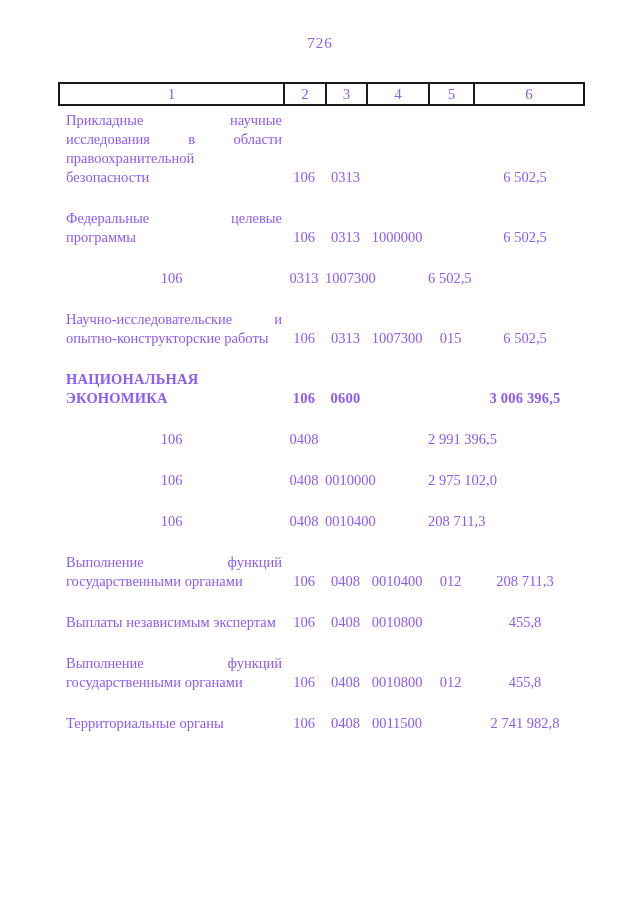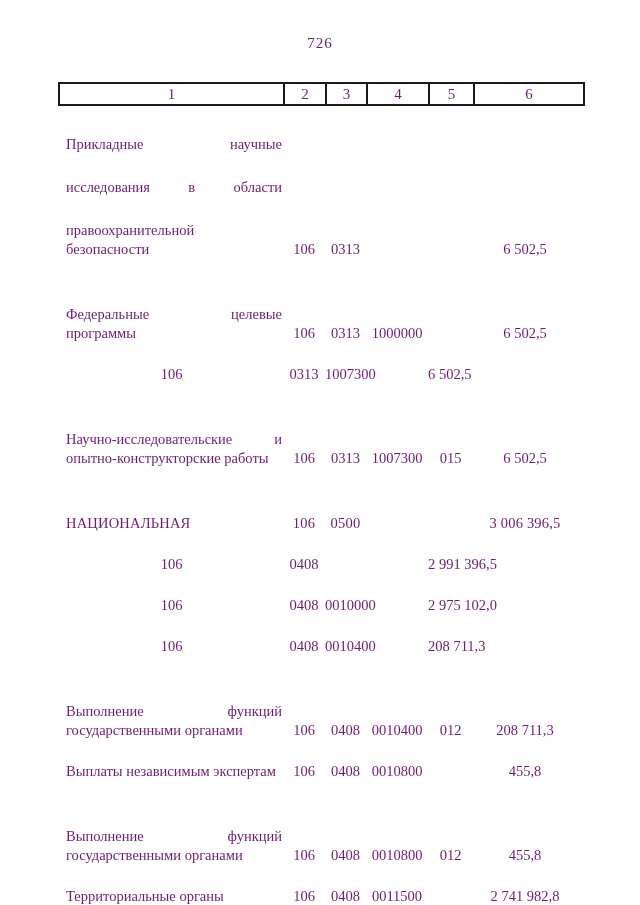--- a/index.html
+++ b/index.html
@@ -1,21 +1,21 @@
 <!DOCTYPE html>
 <html><head>
 <meta charset="utf-8">
 <style>
   html, body { margin: 0; padding: 0; background: #ffffff; }
   .page {
     position: relative;
     width: 640px;
     height: 905px;
     background: #ffffff;
-    color: #701a75;
+    color: #8b5cf6;
     font-family: "Liberation Serif", "DejaVu Serif", serif;
     overflow: hidden;
   }
   .page-number {
     position: absolute;
     top: 35px;
     left: 0;
     width: 100%;
     text-align: center;
     font-size: 15px;
@@ -50,25 +50,25 @@
   }
   .trow {
     display: grid;
     grid-template-columns: 223px 42px 41px 62px 45px 110px;
     align-items: end;
     margin-bottom: 22px;
     font-size: 14.5px;
     line-height: 19px;
   }
   .trow .c1 { padding-left: 6px; padding-right: 1px; }
-  .trow .c1 .jline { text-align: justify; text-align-last: justify; margin-top: 24px; }
+  .trow .c1 .jline { text-align: justify; text-align-last: justify; }
   .trow .c1 .lline { text-align: left; }
   .trow .c2, .trow .c3, .trow .c4, .trow .c5 { text-align: center; white-space: nowrap; }
   .trow .c6 { text-align: center; padding-right: 6px; white-space: nowrap; }
-  .bold-row { font-weight: normal; letter-spacing: 0.2px; }
+  .bold-row { font-weight: bold; letter-spacing: 0.2px; }
 </style>
 </head>
 <body>
 
 <div class="page">
 
   <div class="page-number">726</div>
 
   <div class="colhead">
     <div class="hcell">1</div>
@@ -123,23 +123,24 @@
       <div class="c2">106</div>
       <div class="c3">0313</div>
       <div class="c4">1007300</div>
       <div class="c5">015</div>
       <div class="c6">6 502,5</div>
     </div>
 
     <div class="trow bold-row">
       <div class="c1">
         <div class="jline">НАЦИОНАЛЬНАЯ</div>
-      </div>
-      <div class="c2">106</div>
-      <div class="c3">0500</div>
+        <div class="lline">ЭКОНОМИКА</div>
+      </div>
+      <div class="c2">106</div>
+      <div class="c3">0600</div>
       <div class="c4"></div>
       <div class="c5"></div>
       <div class="c6">3 006 396,5</div>
     </div>
 
     <div class="trow">
       <div class="c2">106</div>
       <div class="c3">0408</div>
       <div class="c4"></div>
       <div class="c5"></div>

